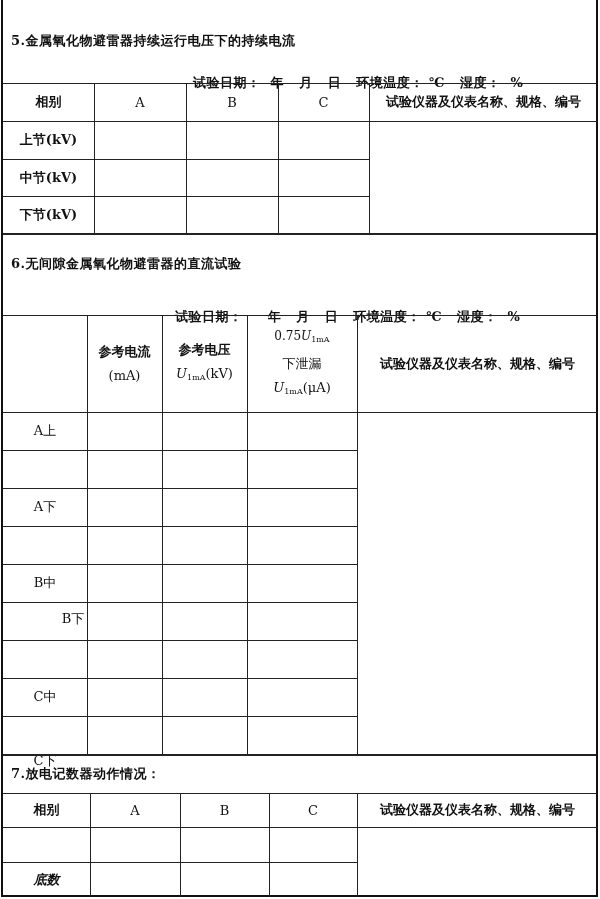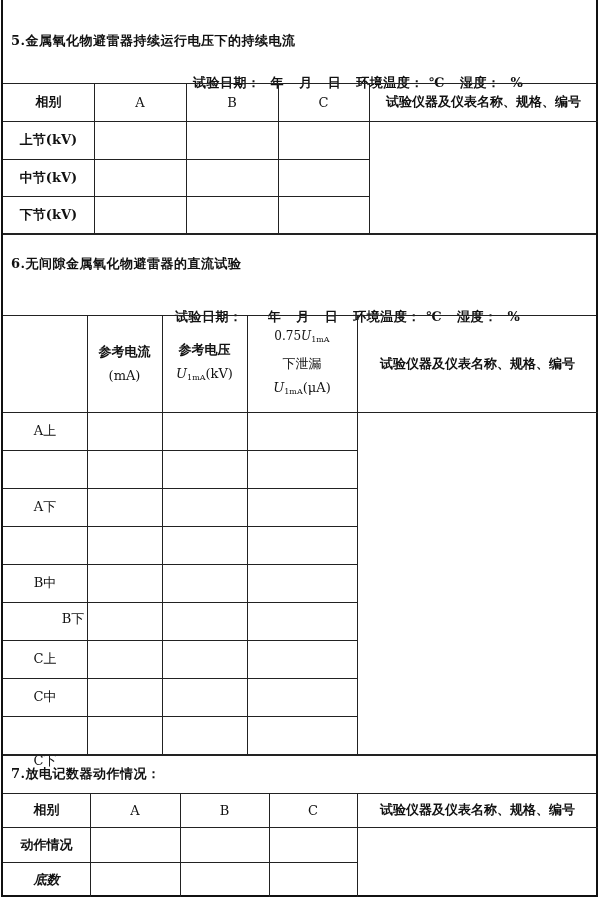--- a/index.html
+++ b/index.html
@@ -90,21 +90,20 @@
   <div class="abs" style="left:0;top:564px;width:354px;border-top:1.5px solid #222;"></div>
   <div class="abs" style="left:0;top:602px;width:354px;border-top:1.5px solid #222;"></div>
   <div class="abs" style="left:0;top:640px;width:354px;border-top:1.5px solid #222;"></div>
   <div class="abs" style="left:0;top:678px;width:354px;border-top:1.5px solid #222;"></div>
   <div class="abs" style="left:0;top:716px;width:354px;border-top:1.5px solid #222;"></div>
 
   <div class="cell n" style="left:0;top:412px;width:84px;height:38px;">A上</div>
   <div class="cell n" style="left:0;top:488px;width:84px;height:38px;">A下</div>
   <div class="cell n" style="left:0;top:564px;width:84px;height:38px;">B中</div>
   <div class="cell n" style="left:0;top:600px;width:84px;height:38px;margin-left:28px;">B下</div>
-  <div class="cell n" style="left:0;top:640px;width:84px;height:38px;">C上</div>
   <div class="cell n" style="left:0;top:678px;width:84px;height:38px;">C中</div>
   <div class="cell n" style="left:0;top:704px;width:84px;height:50px;margin-top:32px;">C下</div>
 
   <div class="abs" style="left:84px;top:412px;width:270px;height:342px;"></div>
   <div class="abs" style="left:354px;top:412px;width:241px;height:342px;"></div>
 
   <div class="vl" style="left:84px;top:315px;height:439px;"></div>
   <div class="vl" style="left:159px;top:315px;height:439px;"></div>
   <div class="vl" style="left:244px;top:315px;height:439px;"></div>
   <div class="vl" style="left:354px;top:315px;height:439px;"></div>
@@ -117,21 +116,20 @@
 
   <div class="cell" style="left:0;top:793px;width:87px;height:34px;">相别</div>
   <div class="cell n" style="left:87px;top:793px;width:90px;height:34px;">A</div>
   <div class="cell n" style="left:177px;top:793px;width:89px;height:34px;">B</div>
   <div class="cell n" style="left:266px;top:793px;width:88px;height:34px;">C</div>
   <div class="cell" style="left:354px;top:793px;width:241px;height:34px;">试验仪器及仪表名称、规格、编号</div>
 
   <div class="abs" style="left:0;top:827px;width:595px;border-top:1.5px solid #222;"></div>
   <div class="abs" style="left:0;top:862px;width:354px;border-top:1.5px solid #222;"></div>
 
-  <div class="cell" style="left:0;top:827px;width:87px;height:35px;">动作情况</div>
   <div class="cell" style="left:0;top:862px;width:87px;height:35px;font-style:italic;">底数</div>
 
   <div class="abs" style="left:87px;top:827px;width:90px;height:35px;"></div>
   <div class="abs" style="left:177px;top:827px;width:89px;height:35px;"></div>
   <div class="abs" style="left:266px;top:827px;width:88px;height:35px;"></div>
   <div class="abs" style="left:87px;top:862px;width:90px;height:35px;"></div>
   <div class="abs" style="left:177px;top:862px;width:89px;height:35px;"></div>
   <div class="abs" style="left:266px;top:862px;width:88px;height:35px;"></div>
   <div class="abs" style="left:354px;top:827px;width:241px;height:70px;"></div>
 

